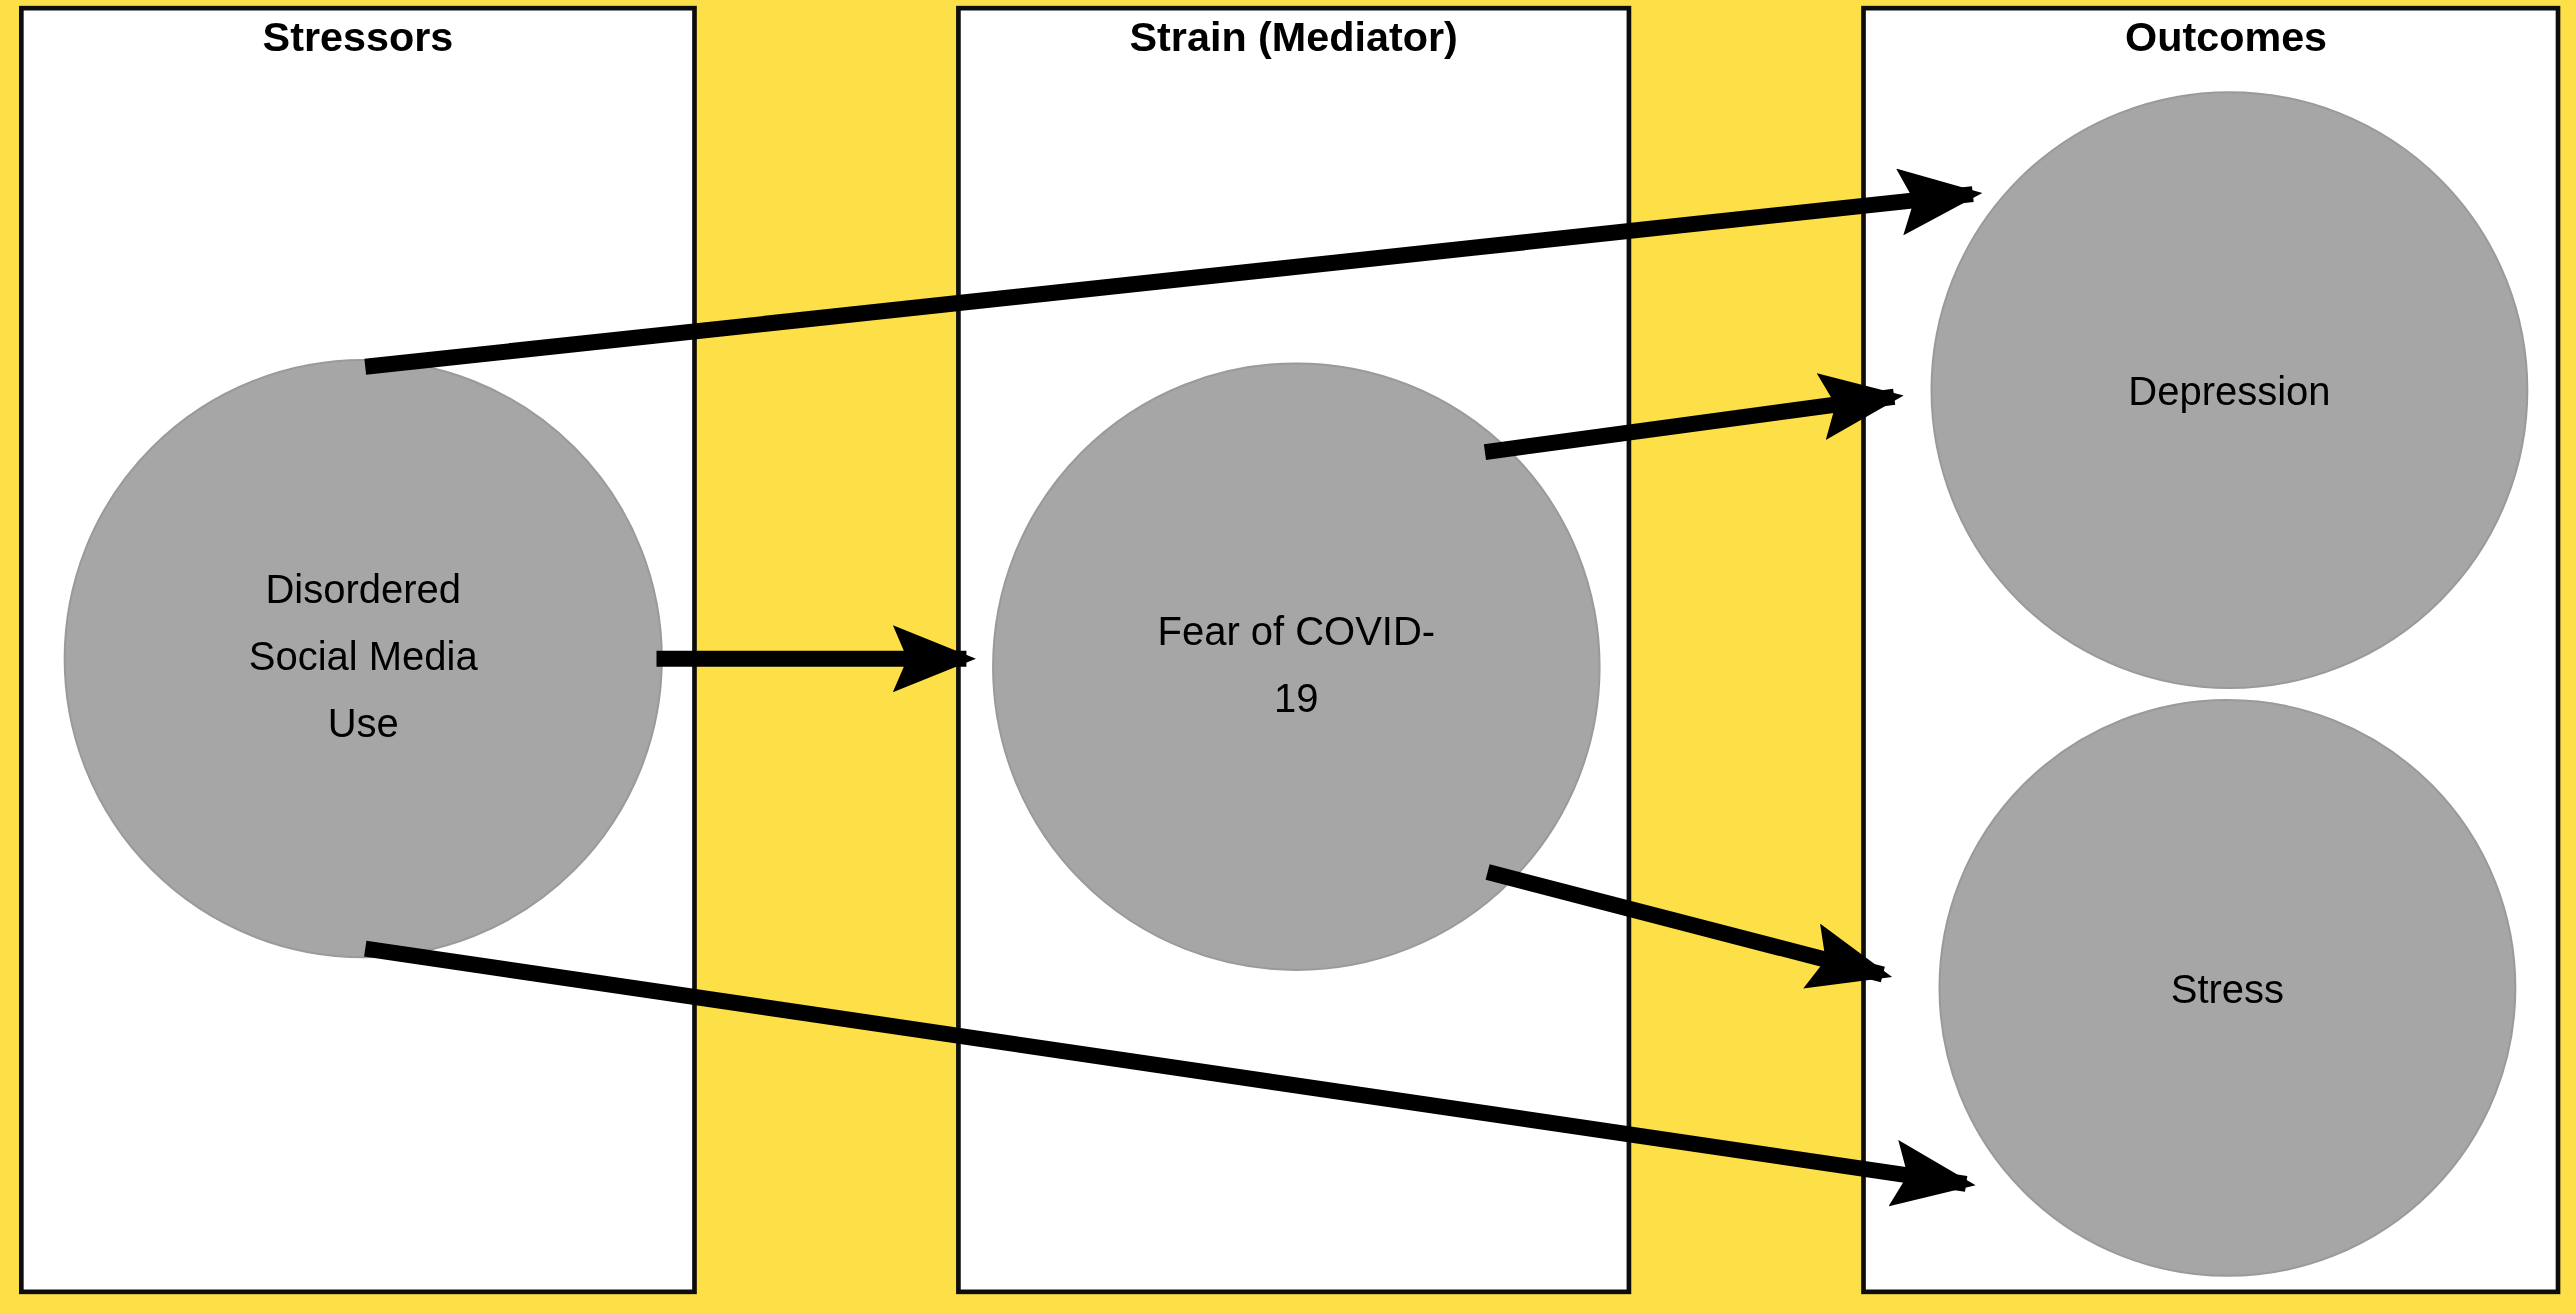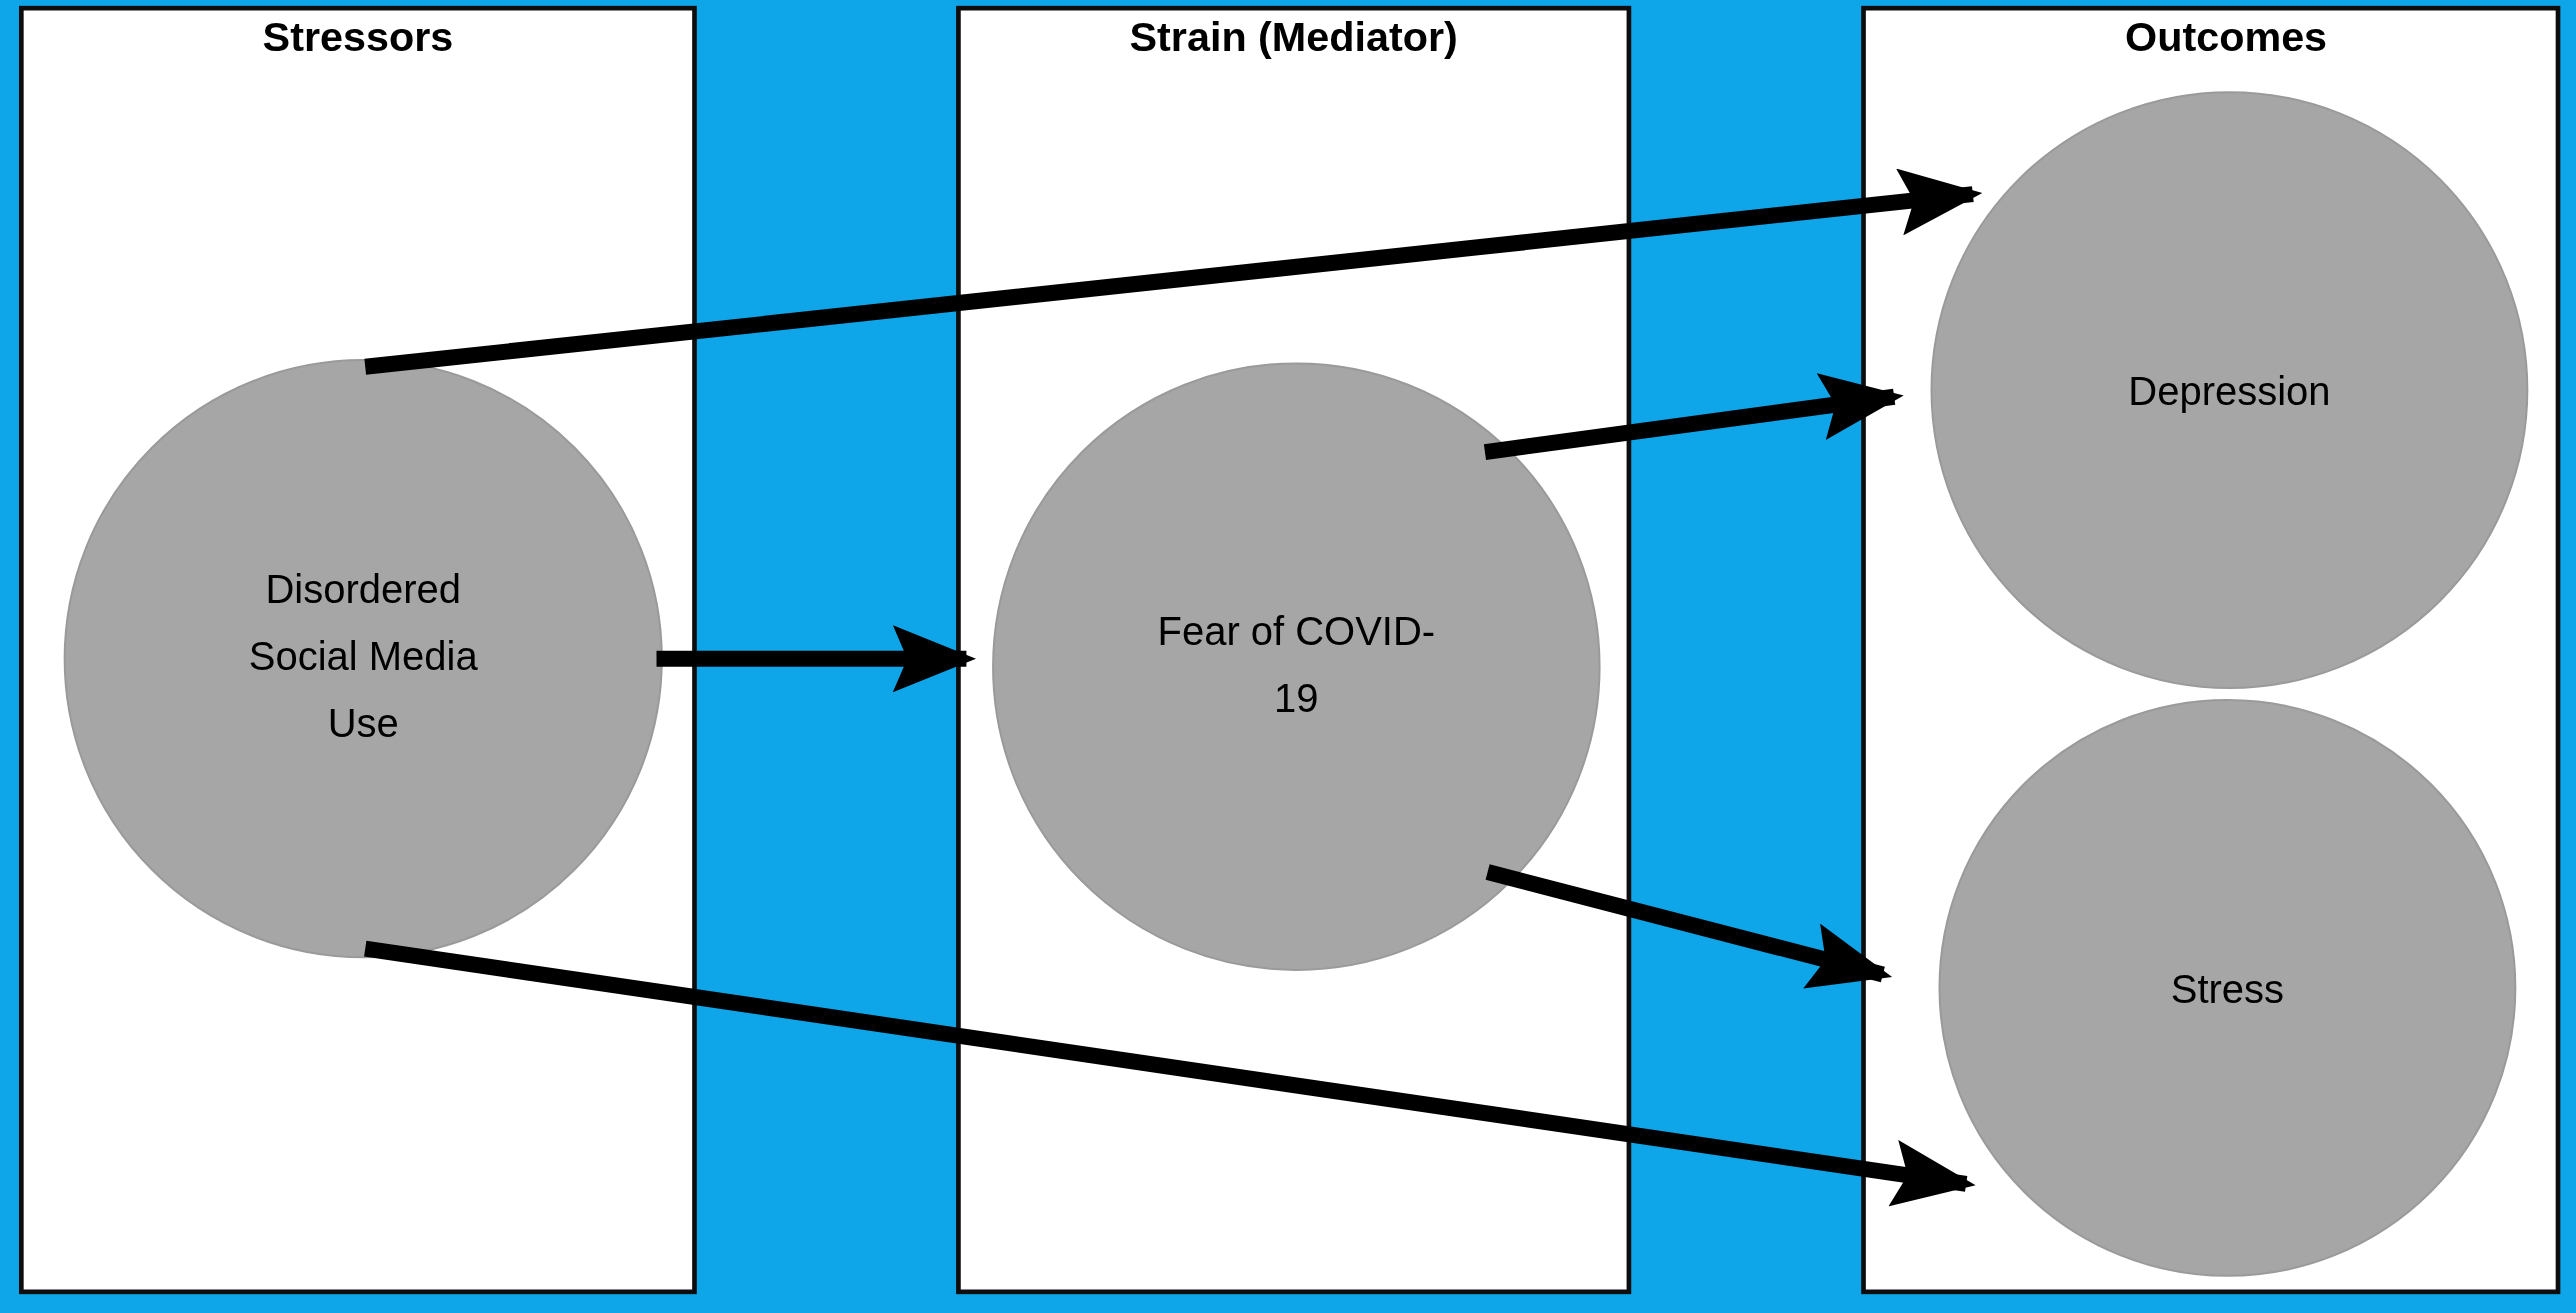--- a/index.html
+++ b/index.html
@@ -4,21 +4,21 @@
 <style>
   html, body {
     margin: 0;
     padding: 0;
     background: #ffffff;
   }
   #stage {
     position: relative;
     width: 2576px;
     height: 1314px;
-    background: #0ea5e9;
+    background: #fde047;
     overflow: hidden;
     font-family: "Liberation Sans", sans-serif;
   }
   svg#diagram {
     position: absolute;
     left: 0;
     top: 0;
     width: 2576px;
     height: 1314px;
     display: block;

